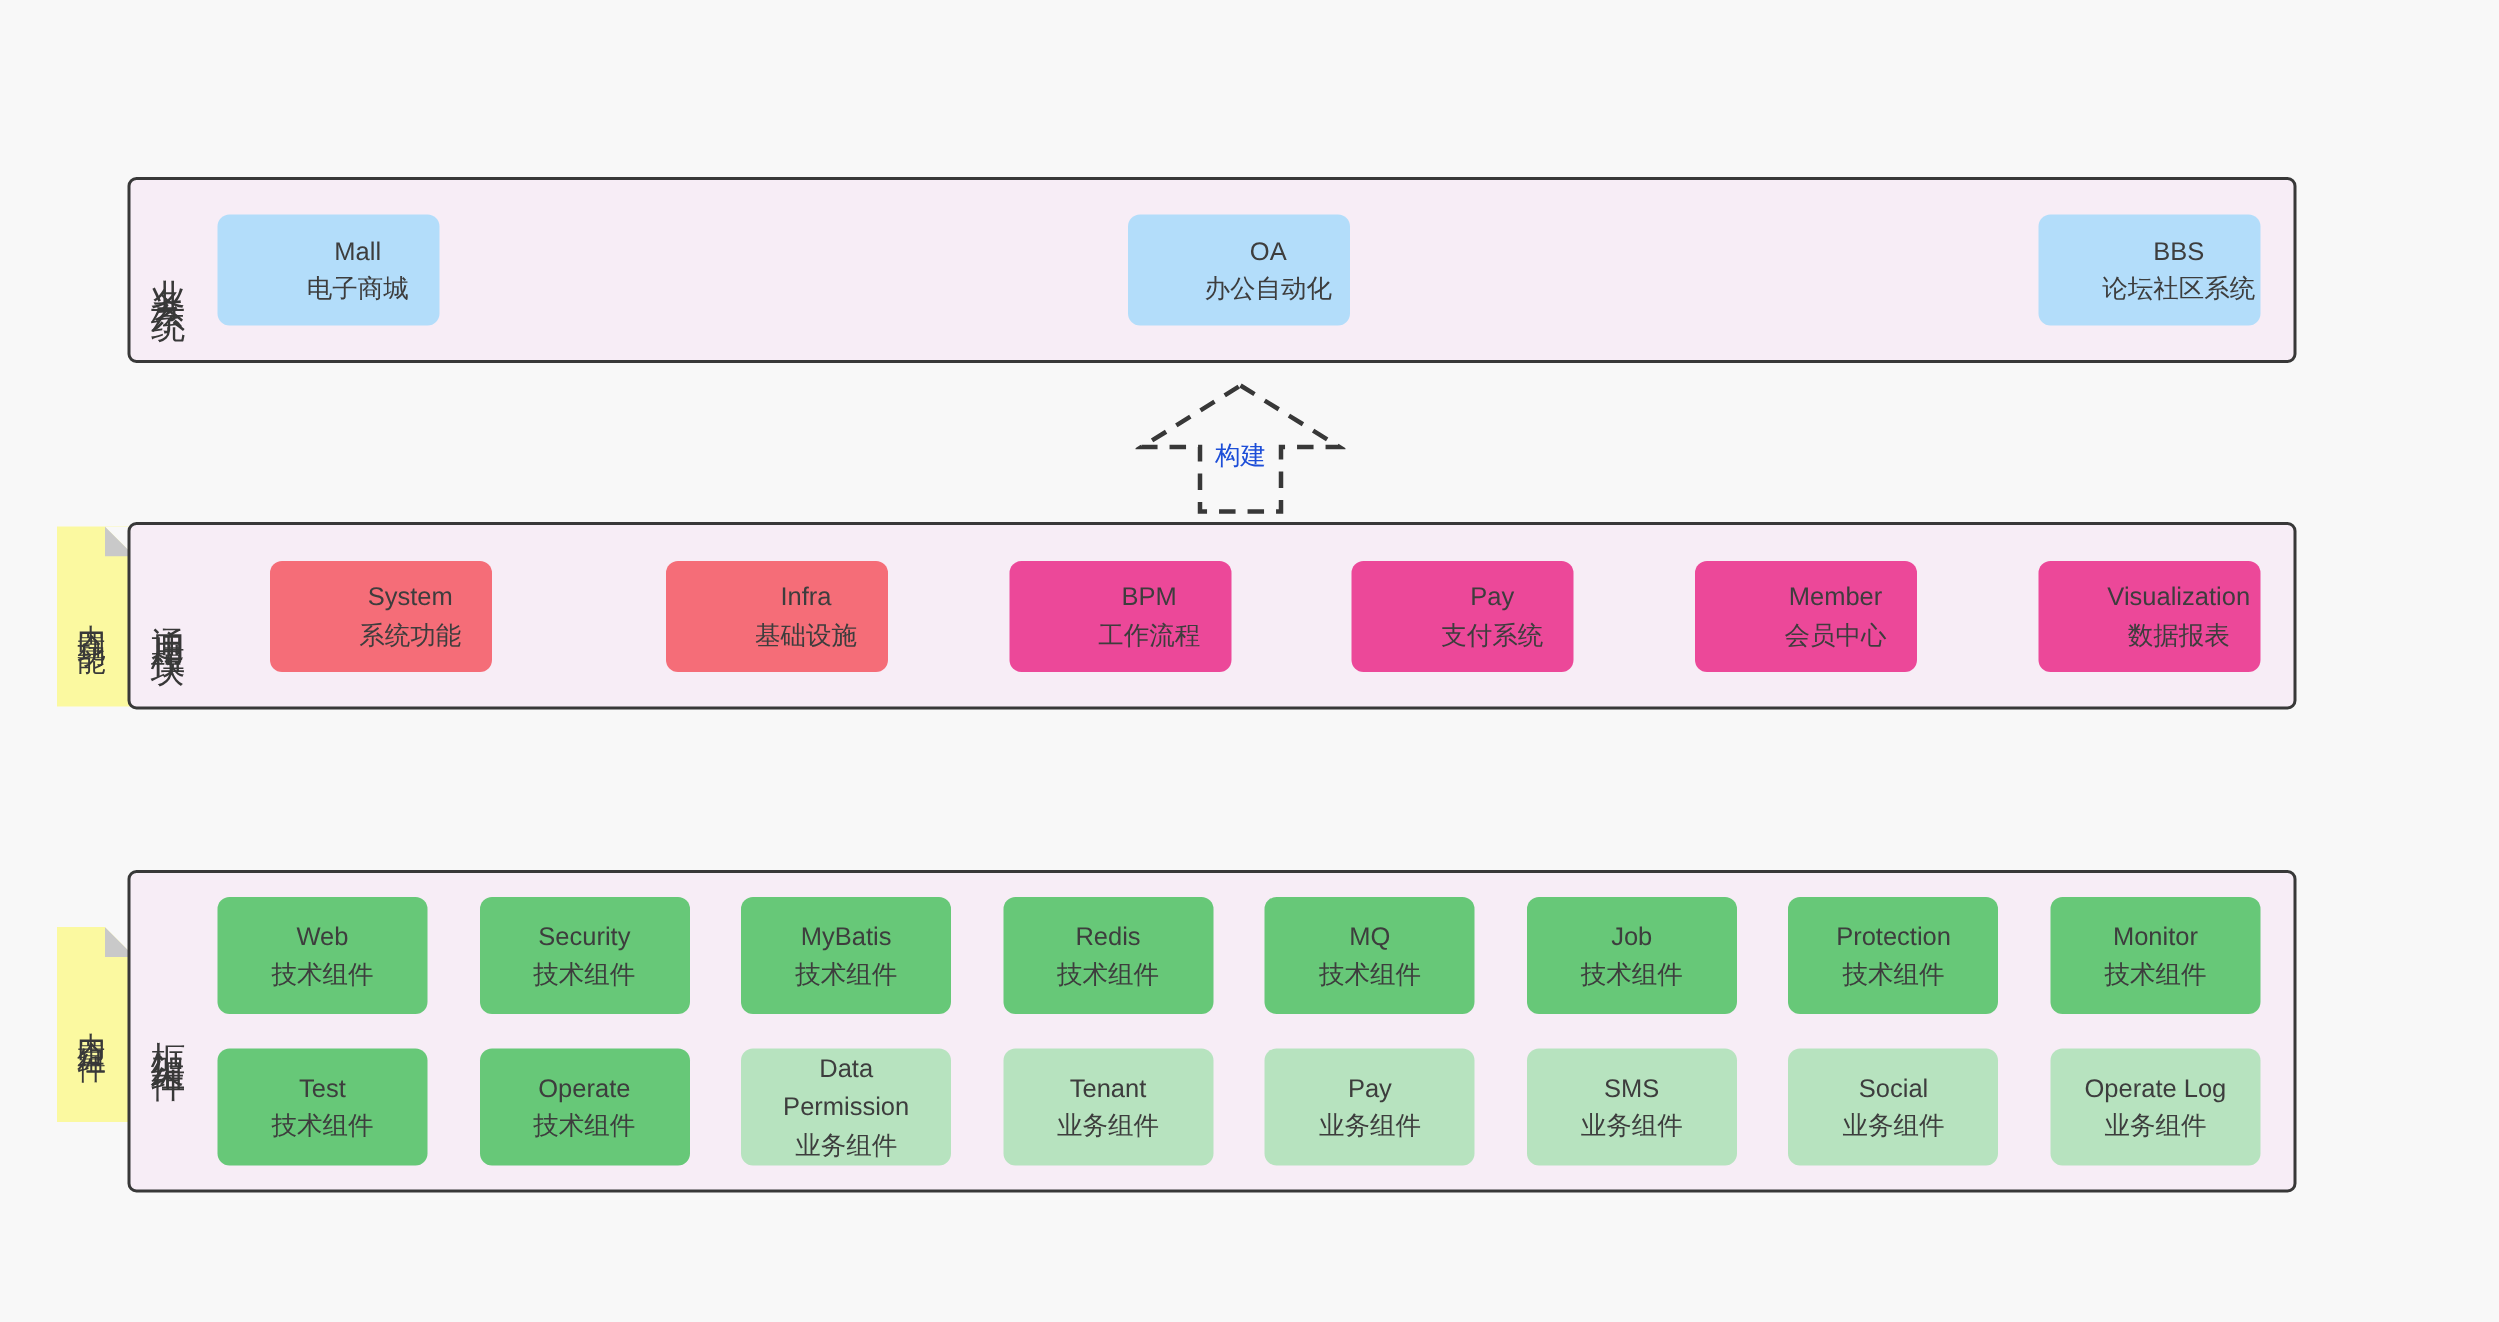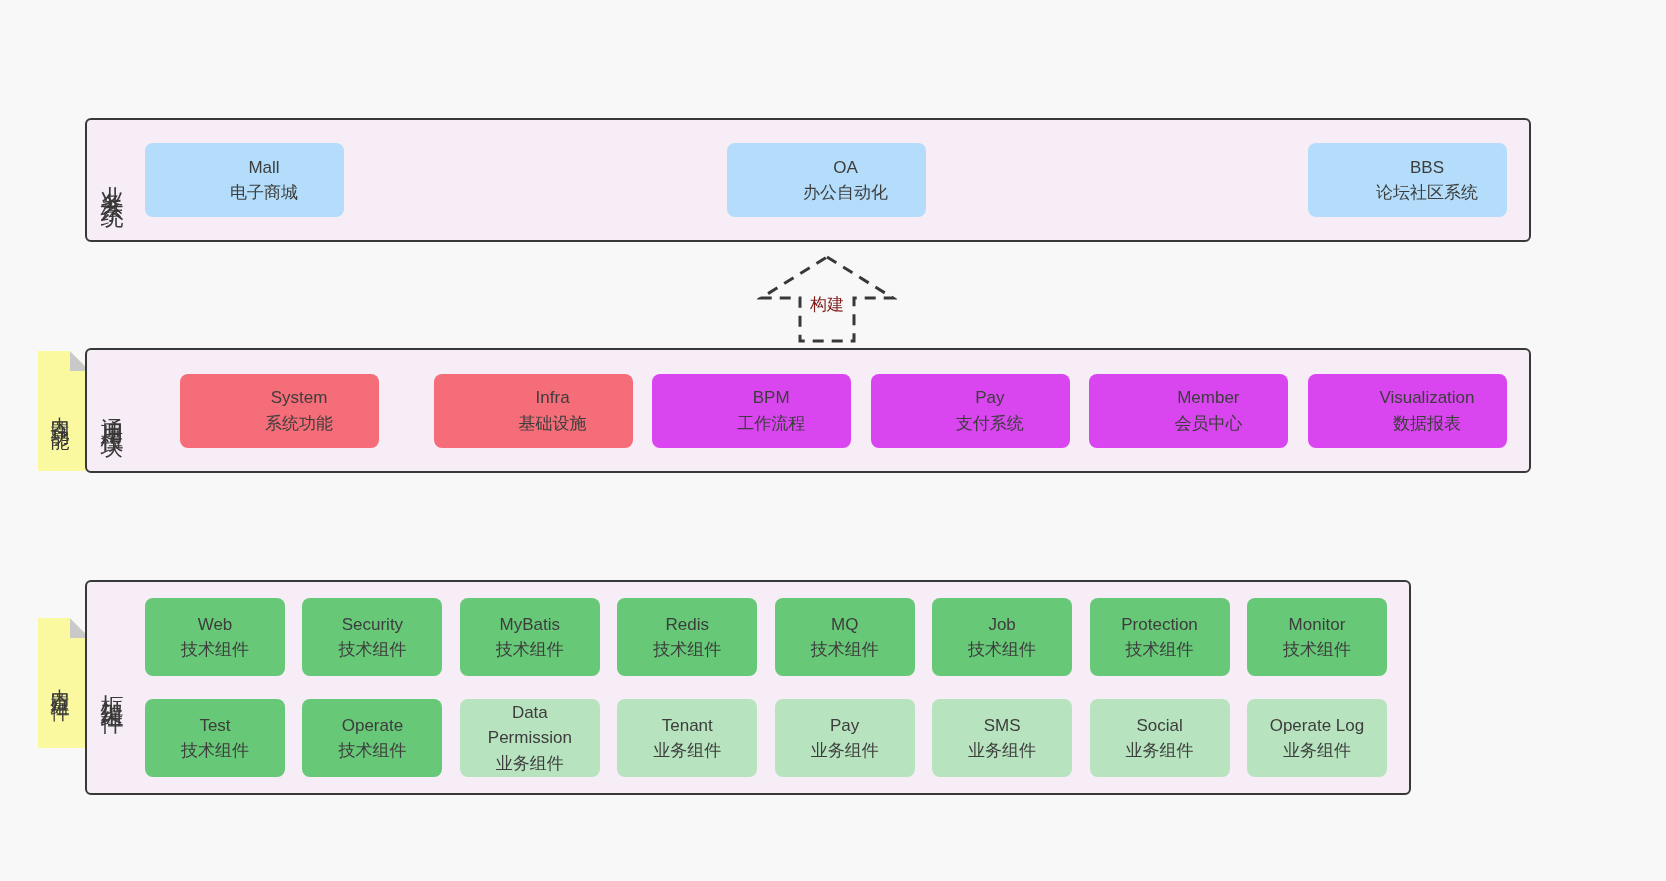--- a/index.html
+++ b/index.html
@@ -7,52 +7,52 @@
     position:relative;width:1666px;height:881px;background:#f8f8f8;
     font-family:"Liberation Sans","DejaVu Sans",sans-serif;color:#3d3d3d;overflow:hidden;
   }
   
   .band{
     position:absolute;background:#f7edf6;border:2px solid #383838;border-radius:6px;
     display:flex;align-items:stretch;box-sizing:border-box;z-index:1;
   }
   .band1{left:85px;top:118px;width:1446px;height:124px;}
   .band2{left:85px;top:348px;width:1446px;height:125px;}
-  .band3{left:85px;top:580px;width:1326px;height:215px;}
+  .band3{left:85px;top:580px;width:1446px;height:215px;}
   .band-label{
     flex:0 0 52px;display:flex;align-items:center;justify-content:center;
     writing-mode:vertical-lr;text-orientation:upright;
     font-size:23px;letter-spacing:6px;color:#383838;
   }
   .band-content{
     flex:1;display:flex;align-items:center;justify-content:space-between;
     padding:0 22px 0 6px;
   }
   .band-content.cols{flex-direction:column;justify-content:center;gap:23px;align-items:stretch;}
   .brow{display:flex;justify-content:space-between;}
   
   .box{
     display:flex;flex-direction:column;align-items:center;justify-content:center;
     text-align:center;border-radius:8px;font-size:17px;line-height:1.5;box-sizing:border-box;
   }
-  .box-l{width:199px;height:74px;padding-left:39px;}
+  .box-l{width:148px;height:74px;padding-left:39px;}
   .box-s{width:140px;height:78px;padding:0 10px;}
   .blue{background:#b3ddfa;}
   .red{background:#f56d78;margin-left:35px;}
-  .pink{background:#d946ef;}
+  .pink{background:#ec4899;}
   .green{background:#67c878;}
   .lightgreen{background:#b7e3bf;}
   
   .arrow{position:absolute;width:140px;height:90px;z-index:0;}
   .arrow1{left:757px;top:254px;}
   .arrow2{left:770px;top:487px;}
   .arrow svg{position:absolute;left:0;top:0;}
   .arrow-label{
     position:absolute;left:50%;top:56%;transform:translate(-50%,-50%);
-    background:#f8f8f8;padding:0 3px;font-size:17px;color:#7f1d1d;white-space:nowrap;
+    background:#f8f8f8;padding:0 3px;font-size:17px;color:#1d4ed8;white-space:nowrap;
   }
   
   .sticky{
     position:absolute;width:52px;background:#fbf9a0;z-index:0;
     display:flex;align-items:center;justify-content:center;
   }
   .sticky1{left:38px;top:351px;height:120px;}
   .sticky2{left:38px;top:618px;height:130px;}
   .sticky-label{
     writing-mode:vertical-lr;text-orientation:upright;

